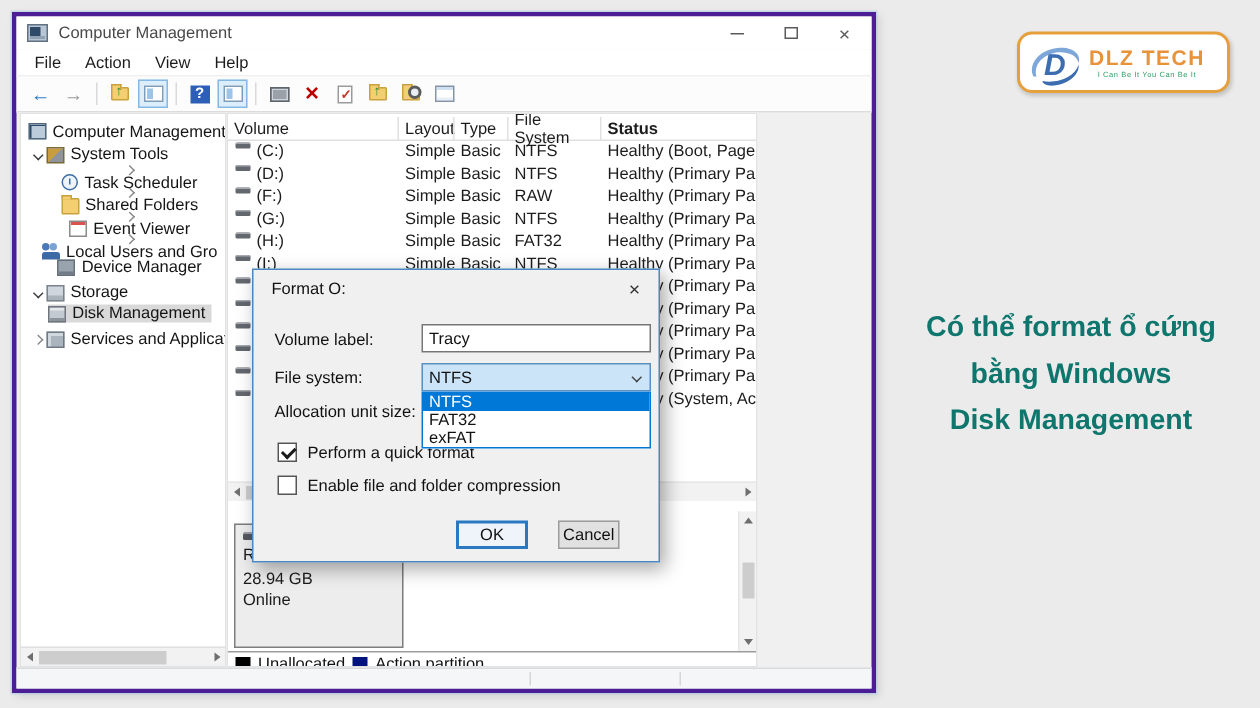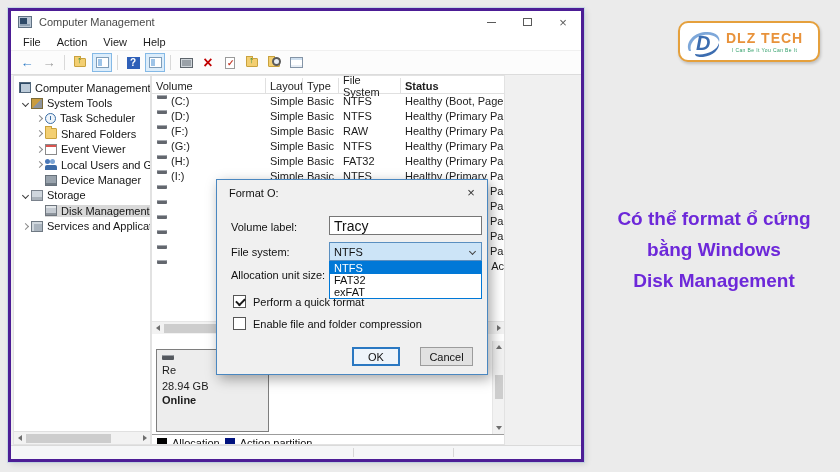--- a/index.html
+++ b/index.html
@@ -42,21 +42,21 @@
   .ico-monitor { width:13px; height:10px; background:#9aa1a8; border:1px solid #5e656c; box-shadow:inset 0 0 0 1px #cfd5da; }
   .ico-x::before { content:"\00D7"; color:#c00000; font-weight:bold; font-size:16px; line-height:1; }
   .ico-doc { width:10px; height:12px; background:#fff; border:1px solid #9a9a9a; position:relative; }
   .ico-doc::after { content:"\2713"; position:absolute; left:1px; top:0px; color:#c23a2a; font-size:9px; font-weight:bold; }
   .ico-list { width:13px; height:11px; background:#fff; border:1px solid #8494a6; box-shadow:inset 0 2px 0 #cfe0f0, inset 0 -2px 0 #e8eef5; }
 
   
   .tree { position:absolute; left:2px; top:64px; width:138px; bottom:14px; background:#fff; border:1px solid #e2e2e2; overflow:hidden; }
   .tnode { height:15.4px; display:flex; align-items:center; font-size:11px; color:#151515; white-space:nowrap; }
   .tnodes { padding-top:4px; }
-  .lvl0 { padding-left:5px; } .lvl1 { padding-left:5px; } .lvl2 { padding-left:19px; }
+  .lvl0 { padding-left:5px; } .lvl1 { padding-left:5px; } .lvl2 { padding-left:9px;flex-direction:column; }
   .exp { width:12px; flex:none; display:flex; align-items:center; justify-content:center; }
   .chev { width:5px; height:5px; border-right:1px solid #8a8a8a; border-bottom:1px solid #8a8a8a; display:block; }
   .chev.col { transform:rotate(-45deg); }
   .chev.expd { transform:rotate(45deg); border-color:#3c3c3c; border-width:1.5px; }
   .sel-wrap { display:flex; align-items:center; }
   .tnode.selected .sel-wrap { background:#d9d9d9; padding-right:4px; }
   .ti { flex:none; width:12px; height:11px; margin-right:4px; position:relative; }
   .ti-computer { background:#bccbd9; border:1px solid #53687c; box-shadow:inset 1px 1px 0 #2d4a66; }
   .ti-systools { background:linear-gradient(135deg,#c99c3e 50%,#8d949c 50%); border:1px solid #7b6a36; }
   .ti-clock { width:11px; border-radius:50%; background:#eef4fa; border:1px solid #3a6ea5; }
@@ -90,68 +90,68 @@
   .vh.first { border-left:none; }
   .vrow { position:absolute; left:0; right:0; height:15px; font-size:11px; color:#1c1c1c; }
   .vrow span { position:absolute; top:1px; white-space:nowrap; }
   .vico { position:absolute; left:5px; top:5px; width:10px; height:4px; background:#63676e; border-radius:1px; box-shadow:inset 0 1px 0 #a6aab0; }
   .cn { left:19px; } .cl { left:118px; } .ct { left:155px; } .cf { left:191px; } .cs { left:253px; }
   .center-hscroll { position:absolute; left:0; right:0; top:245px; height:13px; background:#f2f2f2; border-top:1px solid #e6e6e6; }
   .disk-label-box { position:absolute; left:4px; top:273px; width:113px; height:83px; background:#ededed; border:1px solid #7e7e7e; font-size:11px; color:#1c1c1c; }
   .dk-ico { position:absolute; left:5px; top:5px; width:12px; height:5px; background:#55595f; border-radius:1px; box-shadow:inset 0 1px 0 #9ca0a6; }
   .dk-name { position:absolute; left:5px; top:14px; white-space:nowrap; }
   .dk-size { position:absolute; left:5px; top:30px; }
-  .dk-state { position:absolute; left:5px; top:44px;font-weight:bold; }
+  .dk-state { position:absolute; left:5px; top:44px; }
   .part-box { position:absolute; left:120px; top:273px; width:227px; height:83px; background:#fff; border:1px solid #7e7e7e; }
   .hatch { position:absolute; inset:3px; border:1px solid #c2c2c2; background:repeating-linear-gradient(135deg,#ffffff 0px,#ffffff 4px,#d6d6d6 4px,#d6d6d6 5px); }
   .part-l1 { position:absolute; left:8px; top:26px; font-size:11px; color:#111; text-shadow:0 0 2px #fff,0 0 2px #fff; white-space:nowrap; }
   .part-l2 { position:absolute; left:8px; top:41px; font-size:11px; color:#111; text-shadow:0 0 2px #fff,0 0 2px #fff; white-space:nowrap; }
   .disk-vscroll { position:absolute; right:0; top:265px; width:12px; height:93px; background:#f2f2f2; border-left:1px solid #e6e6e6; }
   .legend { position:absolute; left:0; right:0; top:358px; height:16px; background:#fff; border-top:1px solid #9c9c9c; display:flex; align-items:center; padding-left:5px; gap:5px; font-size:11px; color:#111; }
   .lg-sq { width:10px; height:10px; flex:none; }
 
   
   .actions { position:absolute; left:497px; top:64px; width:77px; bottom:14px; background:#fff; border:1px solid #e2e2e2; font-size:11px; }
   .actions-header { height:17px; display:flex; align-items:center; padding-left:5px; font-weight:bold; color:#111; border-bottom:2px solid #d8d8d8; }
   .action-row1 { margin-top:4px; height:17px; background:#ccdded; display:flex; align-items:center; justify-content:space-between; padding:0 5px; color:#111; }
   .action-row2 { margin-top:5px; height:16px; display:flex; align-items:center; justify-content:flex-end; gap:5px; padding-right:4px; color:#111; }
 
   
   .statusbar { position:absolute; left:0; right:0; bottom:0; height:14px; background:#f5f6f7; border-top:1px solid #dadada; }
   .sb-sep { position:absolute; top:2px; bottom:2px; width:1px; background:#d6d6d6; }
 
   
   .dialog { position:absolute; left:157px; top:168px; width:272px; height:196px; background:#f0f0f0; border:1px solid #4a87c0;
-            box-shadow:3px 4px 12px rgba(0,0,0,.35); z-index:20; font-size:11px; color:#111;margin-left:48px; }
+            box-shadow:3px 4px 12px rgba(0,0,0,.35); z-index:20; font-size:11px; color:#111; }
   .dlg-title { position:absolute; left:12px; top:7px; }
   .dlg-close { position:absolute; right:7px; top:5px; width:18px; height:15px; display:flex; align-items:center; justify-content:center; font-size:13px; color:#333; }
   .dlg-lbl-vol { position:absolute; left:14px; top:41px; }
-  .dlg-input { position:absolute; left:112px; top:36px; width:153px; height:19px; background:#fff; border:1px solid #767676; font-size:14px; padding:0 4px; font-family:"Liberation Sans",sans-serif; color:#111; }
+  .dlg-input { position:absolute; left:112px; top:36px; width:153px; height:19px; background:#fff; border:1px solid #767676; font-size:11px; padding:0 4px; font-family:"Liberation Sans",sans-serif; color:#111; }
   .dlg-lbl-fs { position:absolute; left:14px; top:66px; }
   .dlg-combo { position:absolute; left:112px; top:62px; width:153px; height:19px; background:#cce4f7; border:1px solid #5a8fc0; display:flex; align-items:center; padding-left:4px; }
   .combo-chev { position:absolute; right:6px; top:6px; width:5px; height:5px; border-right:1px solid #444; border-bottom:1px solid #444; transform:rotate(45deg); }
   .dlg-list { position:absolute; left:112px; top:81px; width:153px; background:#fff; border:1px solid #0078d7; z-index:3; }
   .dlg-opt { height:12px; line-height:12px; padding-left:4px; }
   .dlg-opt.selected { background:#0078d7; color:#fff; }
   .dlg-lbl-alloc { position:absolute; left:14px; top:89px; }
   .dlg-check { position:absolute; left:16px; display:flex; align-items:center; gap:7px; }
   .ck1 { top:115px; } .ck2 { top:137px; }
   .ckbox { width:13px; height:13px; background:#fff; border:1px solid #555; position:relative; flex:none; }
   .ckbox.checked::after { content:""; position:absolute; left:2px; top:2px; width:7px; height:4px; border-left:2px solid #1b1b1b; border-bottom:2px solid #1b1b1b; transform:rotate(-45deg); }
   .dlg-btn { position:absolute; top:167px; height:19px; display:flex; align-items:center; justify-content:center; font-size:11px; }
   .btn-ok { left:135px; width:48px; background:#eef4fa; border:2px solid #2a78c2; }
-  .btn-cancel { left:203px; width:53px; background:#e1e1e1; border:1px solid #9c9c9c; }
+  .btn-cancel { left:203px; width:41px; background:#e1e1e1; border:1px solid #9c9c9c; }
 
   
   .logo-card { position:absolute; left:678px; top:21px; width:142px; height:41px; background:#fff; border:2px solid #e5a03c; border-radius:10px;
                box-shadow:1px 2px 3px rgba(0,0,0,.18); display:flex; align-items:center; padding:2px 5px; gap:3px; }
   .logo-text { display:flex; flex-direction:column; align-items:center; line-height:1; }
   .logo-brand { color:#e8923a; font-weight:bold; font-size:14px; letter-spacing:1px; }
   .logo-tag { color:#2f9e68; font-size:5px; margin-top:3px; letter-spacing:.4px; white-space:nowrap; }
-  .caption { position:absolute; left:594px; top:203px; width:240px; text-align:center; font-weight:bold; font-size:19px; line-height:31px; color:#6d28d9; }
+  .caption { position:absolute; left:594px; top:203px; width:240px; text-align:center; font-weight:bold; font-size:19px; line-height:31px; color:#0f766e; }
 </style>
 </head>
 <body>
 
 <div class="stage">
 
   <div class="win">
 
     <div class="titlebar">
       <span class="app-ico"></span>
@@ -420,21 +420,21 @@
             <span class="tri u"></span>
           </span>
         <span class="sc-thumb" style="left:2px; top:34px; width:8px; height:24px;"></span>
         <span class="sc-arrow" style="left:0; bottom:0;">
             <span class="tri d"></span>
           </span>
       </div>
 
       <div class="legend">
         <span class="lg-sq" style="background:#000000;"></span>
-        <span>Allocation</span>
+        <span>Unallocated</span>
         <span class="lg-sq" style="background:#00127e;"></span>
         <span>Action partition</span>
       </div>
     </div>
 
 
     <div class="statusbar">
       <span class="sb-sep" style="left:342px;"></span>
       <span class="sb-sep" style="left:442px;"></span>
     </div>

